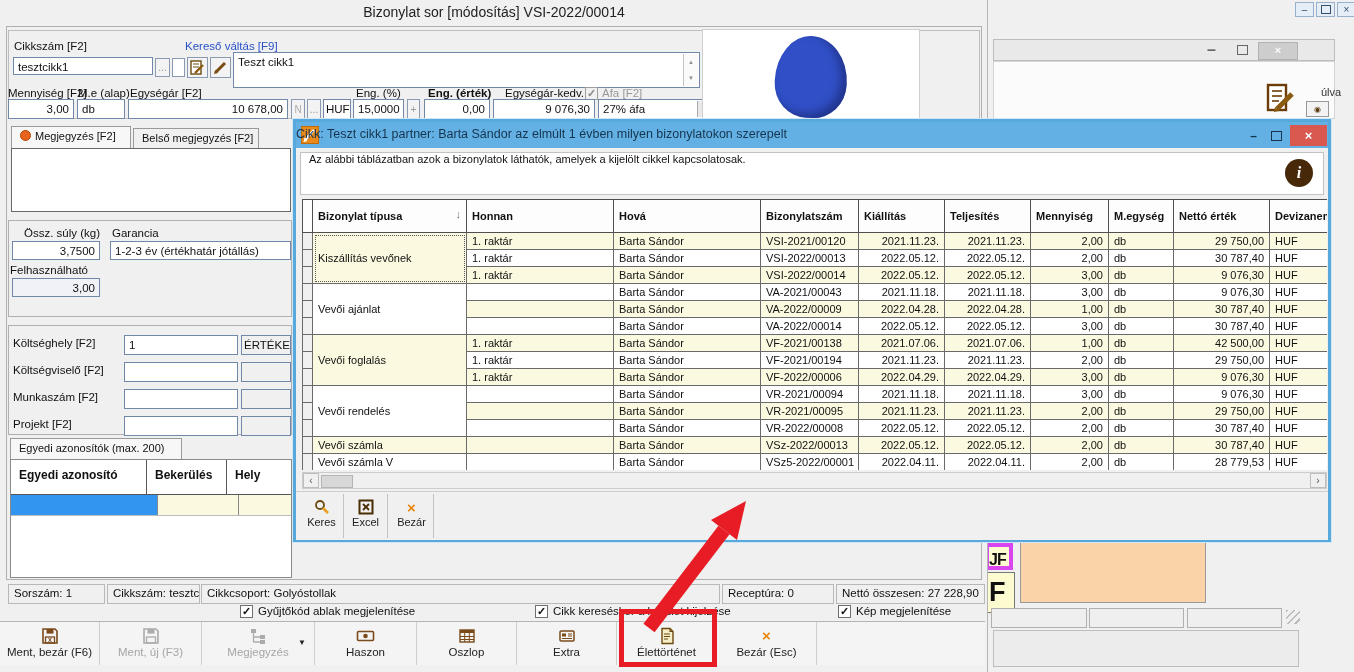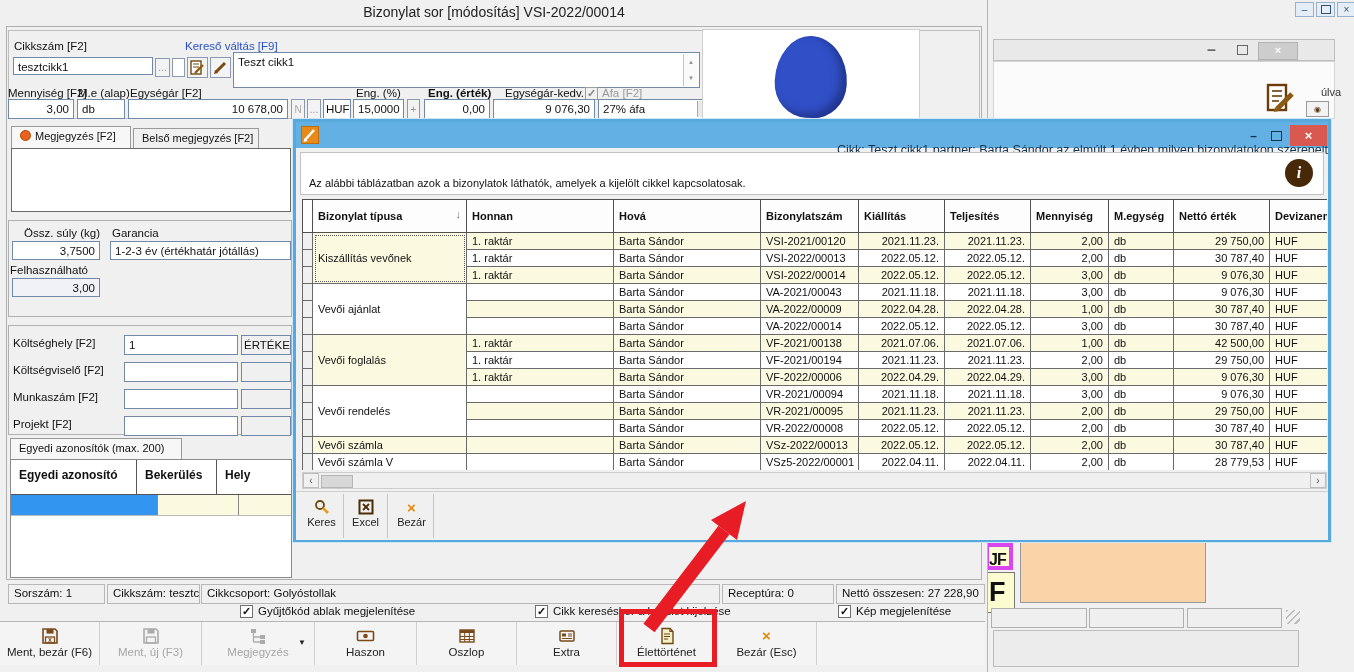--- a/index.html
+++ b/index.html
@@ -42,28 +42,28 @@
            border-top:1px solid #b5b5b5;box-sizing:border-box;}
   .tbtn{position:absolute;top:0;height:43px;border-right:1px solid #cfcfcf;box-sizing:border-box;
         text-align:center;font-size:11.5px;color:#222;padding-top:4px;}
   .tbtn .ic{height:19px;display:flex;align-items:center;justify-content:center;}
   .tbtn.dis{color:#a6a6a6;}
   .tbtn .tlbl{display:block;margin-top:1px;}
   
   .popup{position:absolute;left:293px;top:119px;width:1038px;height:423px;background:#f0f0f0;
          border:3px solid #57a9db;box-sizing:border-box;box-shadow:0 0 0 1px #cfe7f7;}
   .p-titlebar{position:absolute;left:0;top:0;width:1032px;height:26px;background:#63b1e4;}
-  .p-title{position:absolute;left:0;top:5px;width:1032px;text-align:right;font-size:12.5px;color:#16344e;margin-top:16px;}
+  .p-title{position:absolute;left:0;top:5px;width:1032px;text-align:left;font-size:12.5px;color:#16344e;}
   .p-icon{position:absolute;left:5px;top:4px;width:18px;height:18px;background:#e8891a;border:1px solid #c06c08;box-sizing:border-box;}
   .p-ctl{position:absolute;top:5px;width:21px;height:17px;display:flex;align-items:center;justify-content:center;
          color:#14334d;font-weight:bold;font-size:12px;}
   .p-close{position:absolute;top:3px;width:37px;height:21px;background:#d95850;color:#fff;
            display:flex;align-items:center;justify-content:center;font-size:13px;font-weight:bold;}
   .p-info{position:absolute;left:4px;top:30px;width:1024px;height:43px;background:#fff;border:1px solid #c2c2c2;box-sizing:border-box;}
-  .p-info-text{position:absolute;left:8px;top:24px;font-size:11px;color:#111;}
+  .p-info-text{position:absolute;left:8px;top:0;font-size:11px;color:#111;}
   .info-i{position:absolute;right:10px;top:6px;width:28px;height:28px;border-radius:50%;background:#47290a;
           color:#fff;display:flex;align-items:center;justify-content:center;
           font-family:"Liberation Serif",serif;font-style:italic;font-weight:bold;font-size:16px;}
   .p-tablewrap{position:absolute;left:6px;top:77px;width:1025px;height:271px;overflow:hidden;background:#a21caf;}
   table.ht{border-collapse:collapse;table-layout:fixed;width:1035px;font-size:11px;}
   table.ht th{border:1px solid #4f4f4f;background:#fdfdfd;font-size:11px;text-align:left;
               padding:2px 5px;height:28px;position:relative;overflow:hidden;white-space:nowrap;}
   table.ht td{border:1px solid #6a6a6a;padding:0 5px;height:16px;line-height:16px;
               white-space:nowrap;overflow:hidden;}
   td.rowhdr,th.rowhdr{background:#f0f0f0;padding:0;}
@@ -219,21 +219,21 @@
     <div class="field gray" style="left:241px;top:389px;width:50px;height:20px;"></div>
     <div class="lbl" style="left:13px;top:418px;">Projekt [F2]</div>
     <div class="field" style="left:124px;top:416px;width:114px;height:20px;"></div>
     <div class="field gray" style="left:241px;top:416px;width:50px;height:20px;"></div>
 
     <div class="tab active" style="left:10px;top:438px;width:172px;height:21px;">
       <span>Egyedi azonosítók (max. 200)</span>
     </div>
     <div style="position:absolute;left:10px;top:459px;width:282px;height:119px;background:#fff;border:1px solid #8a8a8a;box-sizing:border-box;">
       <div style="display:flex;height:34px;border-bottom:1px solid #555;font-weight:bold;font-size:12px;">
-        <div style="width:126px;border-right:1px solid #555;padding:8px 0 0 8px;box-sizing:border-box;">Egyedi azonosító</div>
+        <div style="width:136px;border-right:1px solid #555;padding:8px 0 0 8px;box-sizing:border-box;">Egyedi azonosító</div>
         <div style="width:80px;border-right:1px solid #555;padding:8px 15px 0 8px;box-sizing:border-box;">Bekerülés</div>
         <div style="flex:1;padding:8px 0 0 8px;box-sizing:border-box;">Hely</div>
       </div>
       <div style="display:flex;height:20px;border-bottom:1px solid #bbb;">
         <div style="width:146px;background:#3296f0;border-right:1px solid #888;"></div>
         <div style="width:80px;background:#fbfae0;border-right:1px solid #888;"></div>
         <div style="flex:1;background:#fbfae0;"></div>
       </div>
     </div>
 

